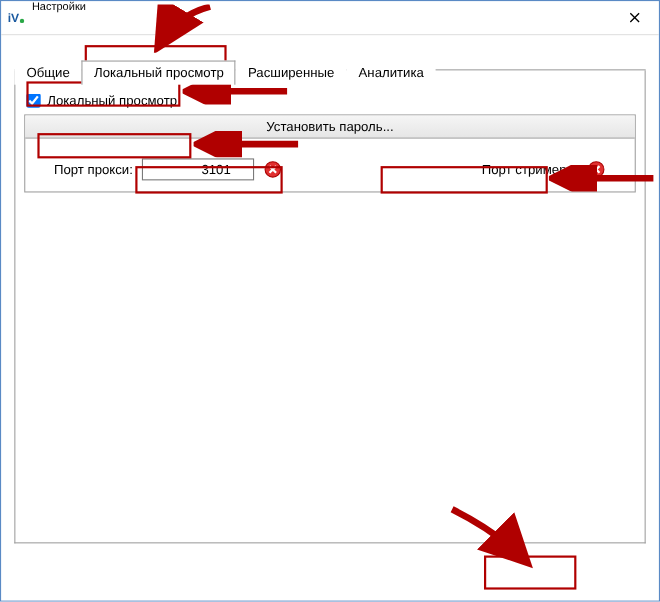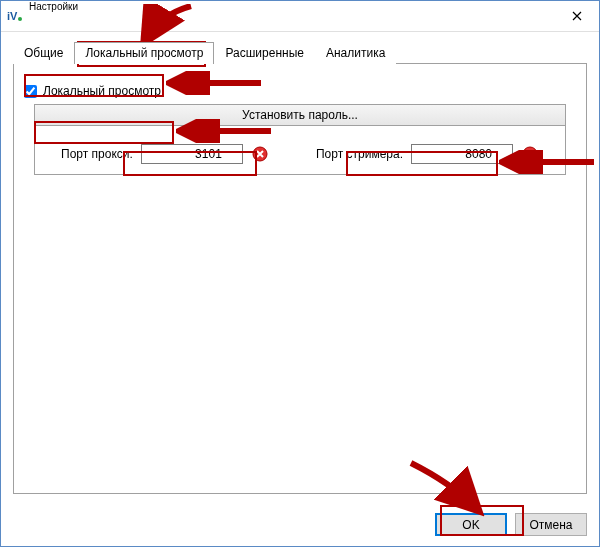--- a/index.html
+++ b/index.html
@@ -3,27 +3,27 @@
 <meta charset="utf-8">
 <style>
   html,body{margin:0;padding:0;width:600px;height:547px;font-family:"Segoe UI",Tahoma,sans-serif;font-size:12px;background:#fff;color:#000;overflow:hidden}
   .window{position:relative;width:598px;height:545px;border:1px solid #5a8ac5;background:#fff}
   .titlebar{height:30px;display:flex;border-bottom:1px solid #e0e0e0}
   .title-icon{margin:0 6px;display:flex;align-items:center}
   .title-text{flex:1;font-size:10px}
   .title-close{width:45px;height:30px;display:flex;align-items:center;justify-content:center;font-size:13px;color:#333;cursor:pointer}
   .client{position:absolute;left:0;right:0;top:30px;bottom:40px;padding:10px 12px 0}
   .tabs{display:flex;border-bottom:1px solid #a0a0a0;height:22px}
-  .tab{padding:3px 10px;border:1px solid transparent;border-bottom:none;margin-right:0;cursor:pointer;background:#fff;position:relative;top:1px}
+  .tab{padding:3px 10px;border:1px solid transparent;border-bottom:none;margin-right:0;cursor:pointer;background:#fff;position:relative;top:14px}
   .tab.active{border-color:#a0a0a0;background:#fff;z-index:2}
   .tab:not(.active){color:#000}
   .tabbody{border:1px solid #a0a0a0;border-top:none;padding:20px 8px 8px;height:430px;box-sizing:border-box}
   .chk-row{display:flex;align-items:center;margin-bottom:6px}
   .chk{width:13px;height:13px;margin:0 6px 0 2px}
-  .panel{border:1px solid #a0a0a0;background:#fff;margin:0 12px}
+  .panel{border:1px solid #a0a0a0;background:#fff;margin:0 0}
   .panel-header{background:linear-gradient(#f5f5f5,#e6e6e6);border-bottom:1px solid #a0a0a0;text-align:center;padding:3px;font-size:12px}
   .panel-body{padding:8px 6px 10px}
   .ports{display:flex;align-items:center;gap:8px;margin:10px 20px 0}
   .plabel{white-space:nowrap}
   .pinput{width:60px;height:18px;border:1px solid #7a7a7a;text-align:right;padding:0 20px;font-family:inherit;font-size:12px}
   .xbtn{width:18px;height:18px;display:inline-flex;align-items:center;justify-content:center;cursor:pointer}
   .spacer{flex:1}
   .footer{position:absolute;right:12px;bottom:10px;display:flex;gap:8px}
   .btn{min-width:72px;height:23px;border:1px solid #adadad;background:#e1e1e1;font-family:inherit;font-size:12px;cursor:pointer}
   .btn.primary{border:2px solid #0078d7;background:#e1e1e1}
@@ -74,37 +74,32 @@
             <span class="plabel">Порт прокси:</span>
             <input class="pinput" value="3101" style="">
             <span class="xbtn">
               <svg width="16" height="16" viewBox="0 0 16 16">
                   <circle cx="8" cy="8" r="7" fill="#e03030" stroke="#a00" stroke-width="1"></circle>
                   <path d="M5 5 L11 11 M11 5 L5 11" stroke="#fff" stroke-width="2"></path>
                 </svg>
             </span>
             <span class="spacer"></span>
             <span class="plabel">Порт стримера:</span>
-            <input class="pinput" value="8080" style="">
             <span class="xbtn">
               <svg width="16" height="16" viewBox="0 0 16 16">
                   <circle cx="8" cy="8" r="7" fill="#e03030" stroke="#a00" stroke-width="1"></circle>
                   <path d="M5 5 L11 11 M11 5 L5 11" stroke="#fff" stroke-width="2"></path>
                 </svg>
             </span>
           </div>
         </div>
       </div>
     </div>
   </div>
 
-  <div class="footer">
-    <button class="btn primary">OK</button>
-    <button class="btn">Отмена</button>
-  </div>
 
   <div class="hl" style="left:76px;top:40px;width:125px;height:22px"></div>
   <div class="hl" style="left:23px;top:73px;width:136px;height:19px"></div>
   <div class="hl" style="left:33px;top:120px;width:136px;height:19px"></div>
   <div class="hl" style="left:122px;top:150px;width:130px;height:21px"></div>
   <div class="hl" style="left:345px;top:150px;width:148px;height:21px"></div>
   <div class="hl" style="left:439px;top:504px;width:80px;height:27px"></div>
 
   <svg class="arrow" style="left:100px;top:3px" width="100" height="44">
       <defs>

